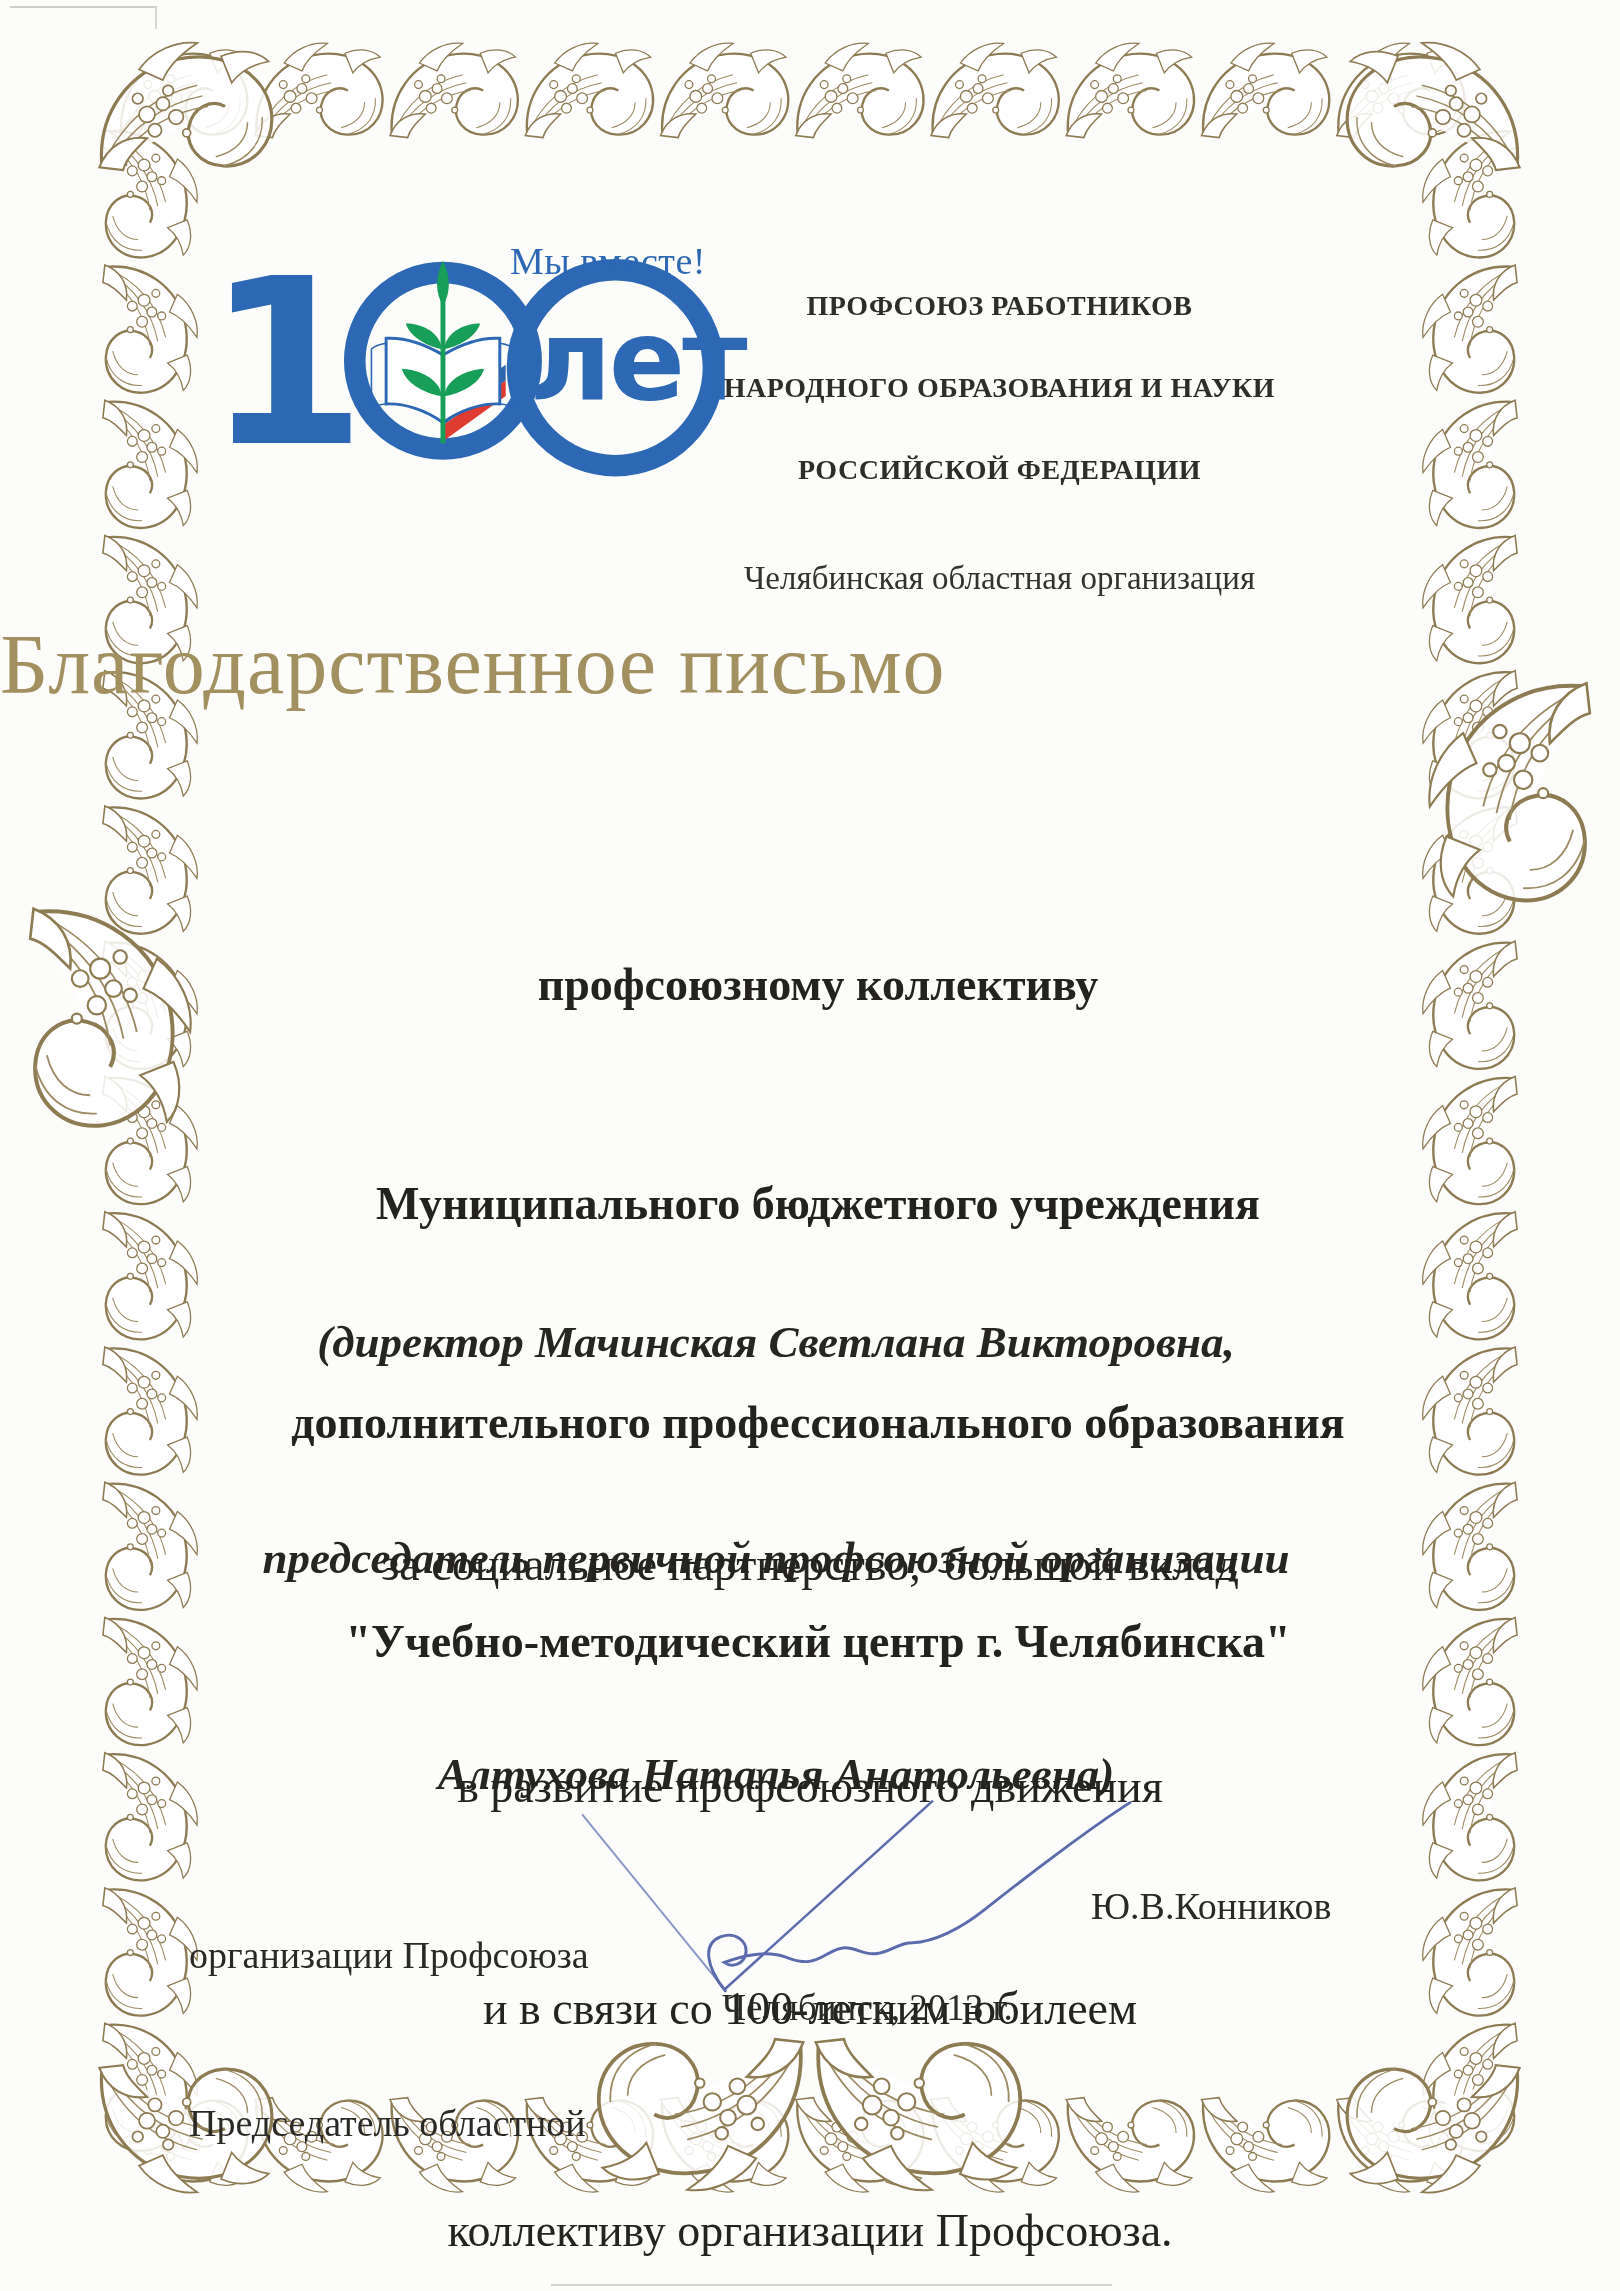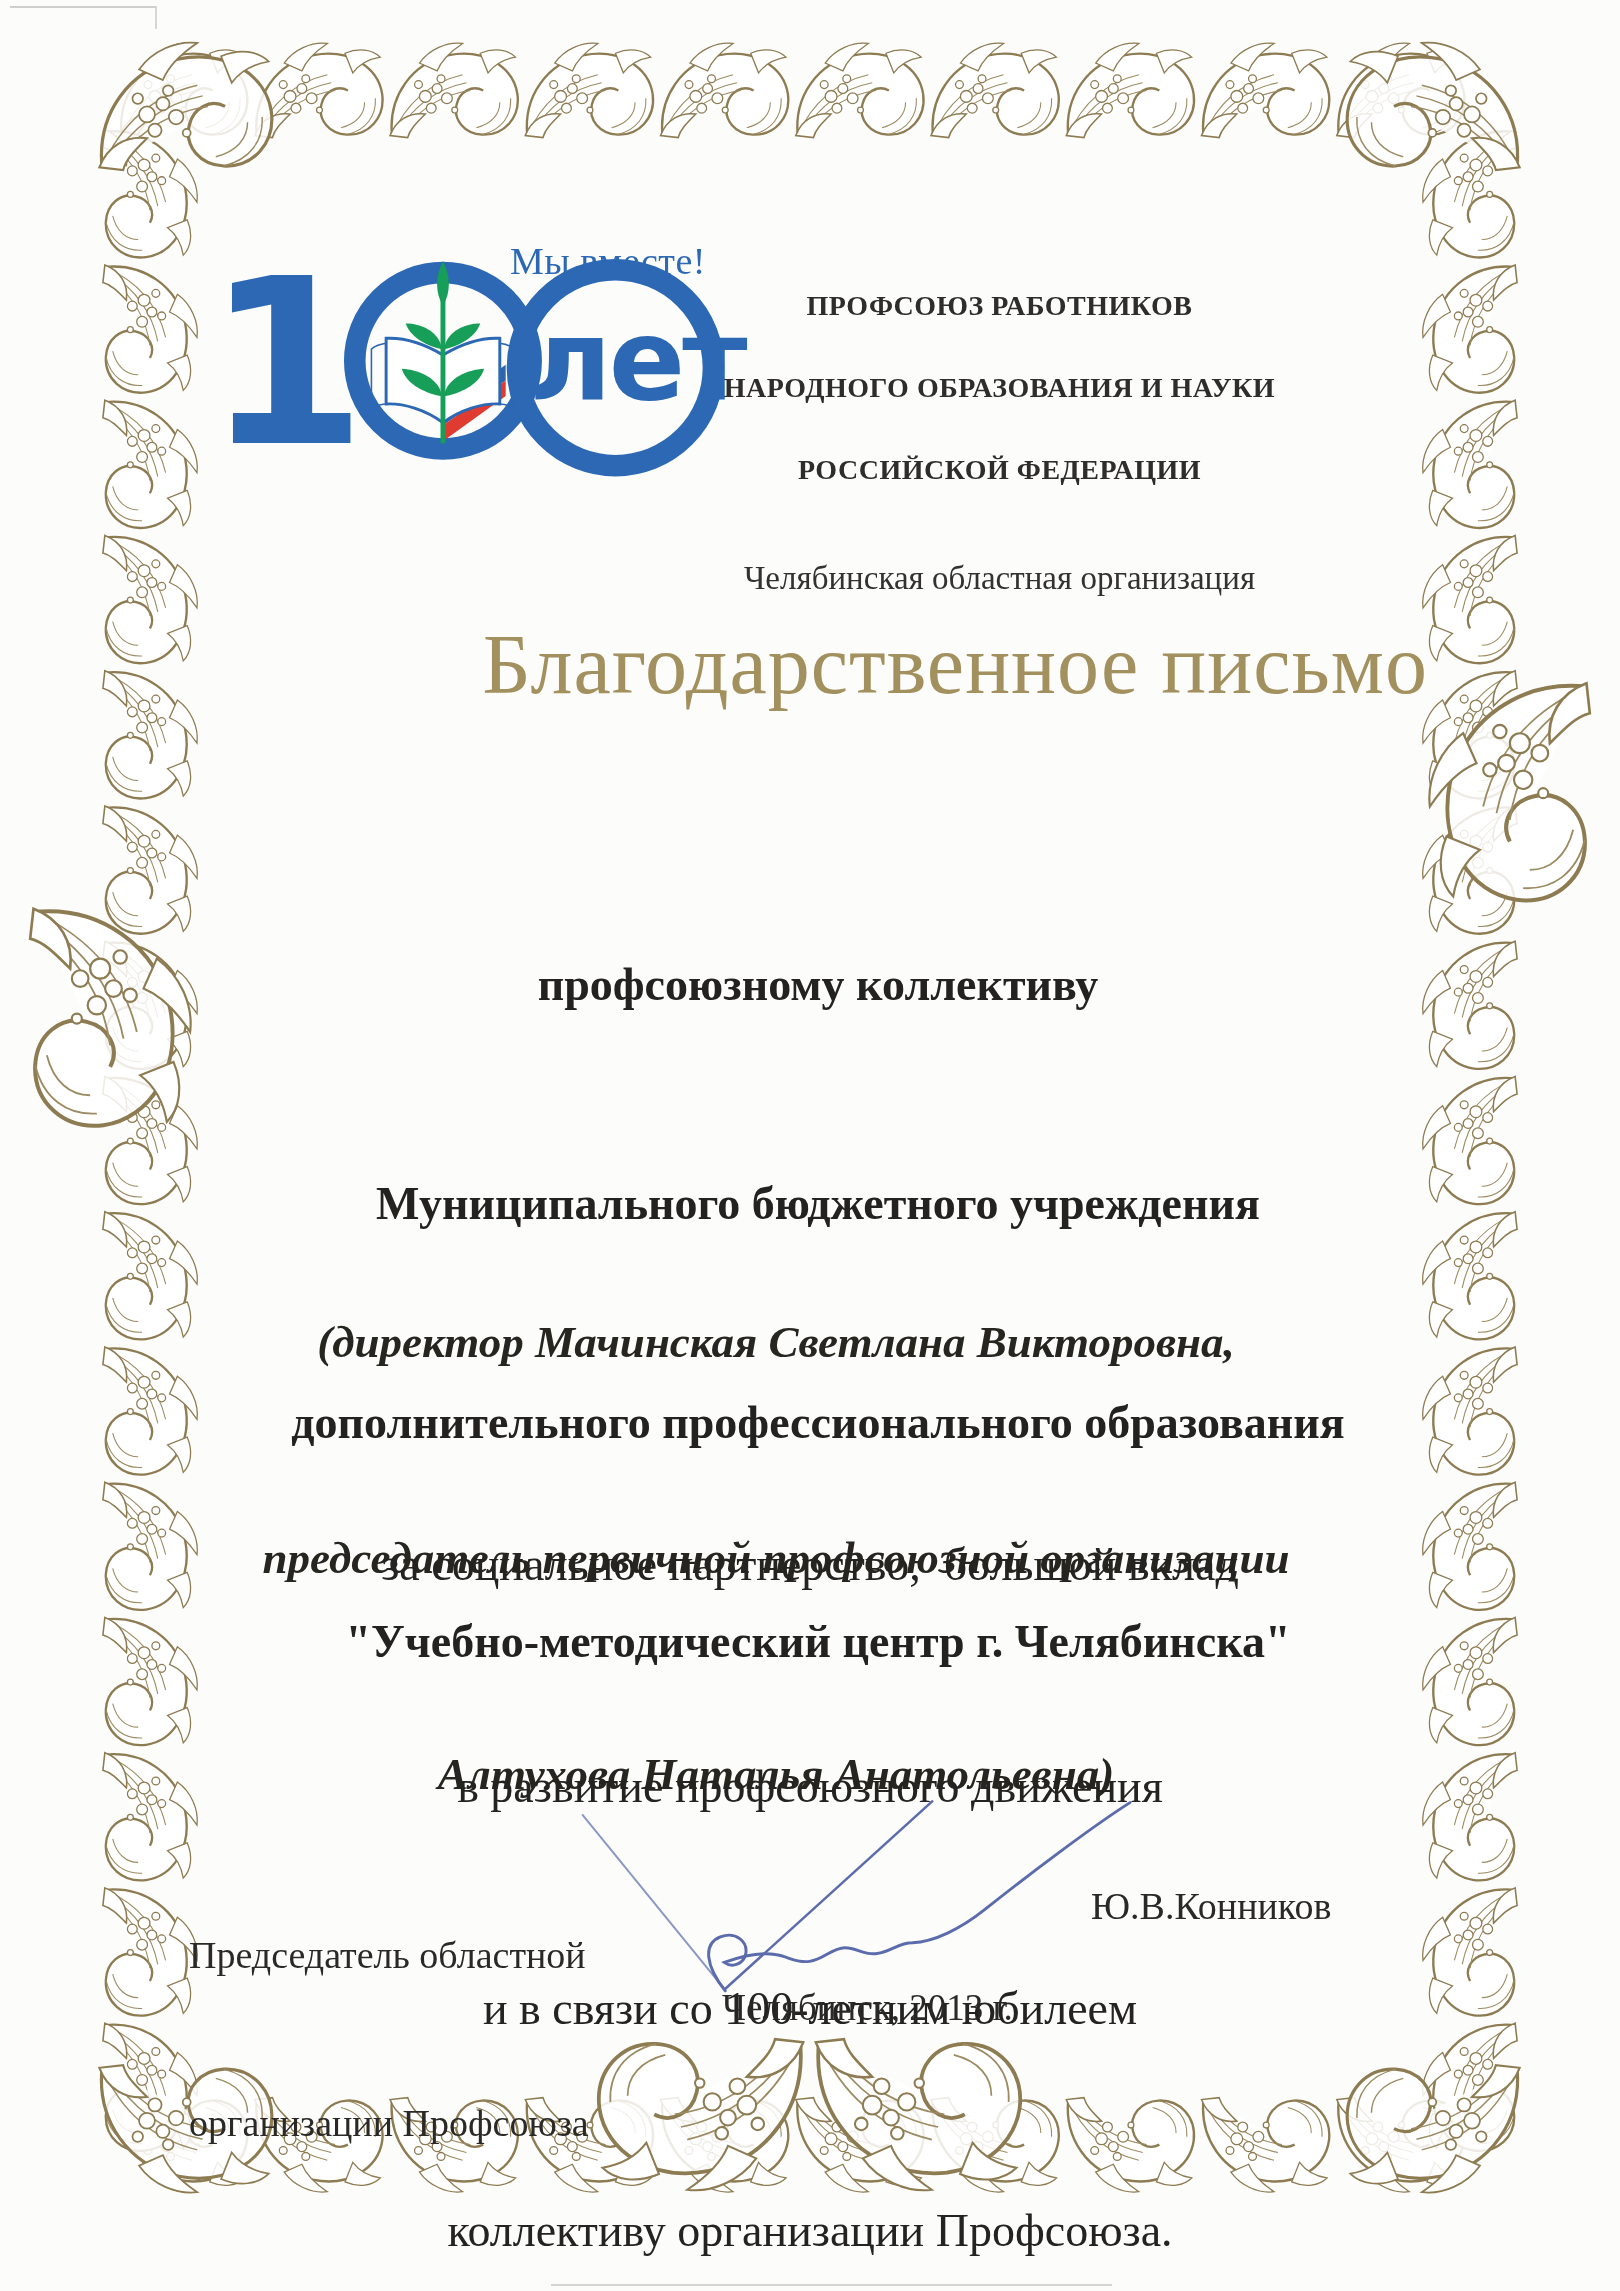--- a/index.html
+++ b/index.html
@@ -18,21 +18,21 @@
   .artifact-corner{left:9.8px; top:5.9px; width:145px; height:21.6px;
     border-top:2px solid #cfcfcc; border-right:2px solid #d6d6d3; z-index:0;}
   .artifact-bottom{left:551px; top:2284px; width:561px; height:2px; background:#d4d4d1; z-index:0;}
 
   .slogan{left:510px; top:239px; font-size:38px; color:#2c68b4; letter-spacing:0.5px;}
 
   .org-header{left:686px; top:247px; width:627px; text-align:center;}
   .org-header .h-bold{font-weight:bold; font-size:28px; line-height:46px; color:#2e2d2b; letter-spacing:0.5px;}
   .org-header .h-reg{font-weight:400; font-size:33px; line-height:46px; margin-top:26px; color:#33322f;}
 
-  .title{left:0; top:616px; width:1428px; text-align:right;
+  .title{left:0; top:616px; width:1428px; text-align:left;
     font-size:84px; color:#a3905f; letter-spacing:1px;}
 
   .recipient{left:8px; top:802px; width:1620px; text-align:center;
     font-weight:bold; font-size:46px; line-height:73px; color:#23221f;font-family:Liberation Serif, serif;}
   .officials{left:0; top:1162px; width:1552px; text-align:center;
     font-weight:bold; font-style:italic; font-size:45px; line-height:72px; color:#26251f;}
   .reason{left:0; top:1380px; width:1620px; text-align:center;
     font-weight:400; font-size:46px; line-height:74px; color:#24231f;}
 
   .sig-left{left:189px; top:1815px; font-size:38px; line-height:56px; color:#2a2926;}
@@ -174,22 +174,22 @@
   </div>
 
   <div class="txt reason">
     <div>за социальное партнерство,  большой вклад</div>
     <div>в развитие профсоюзного движения</div>
     <div>и в связи со 100-летним юбилеем</div>
     <div>коллективу организации Профсоюза.</div>
   </div>
 
   <div class="txt sig-left">
+    <div>организации Профсоюза</div>
     <div>Председатель областной</div>
-    <div>организации Профсоюза</div>
   </div>
   <div class="txt sig-name">Ю.В.Конников</div>
   <div class="txt place-date">Челябинск, 2013 г.</div>
 
   <svg id="ink-svg" width="1620" height="2292" viewBox="0 0 1653 2338">
     <path d="M594,1851 L739,2029" fill="none" stroke="#8a97c6" stroke-width="2"></path>
     <path d="M739,2030 L952,1837" fill="none" stroke="#5b6bac" stroke-width="2.6"></path>
     <path d="M740,2031 C720,2006 717,1983 735,1976 C751,1970 763,1981 761,1993 C759,2004 747,2008 739,2002 C756,1996 774,1991 791,1994 C805,1996 812,2003 826,2001 C841,1999 849,1987 862,1987 C875,1987 881,1995 895,1993 C909,1991 917,1982 931,1982 C953,1981 980,1968 1005,1948 C1045,1916 1115,1863 1153,1839" fill="none" stroke="#5b6bac" stroke-width="3" stroke-linecap="round"></path>
   </svg>
 

